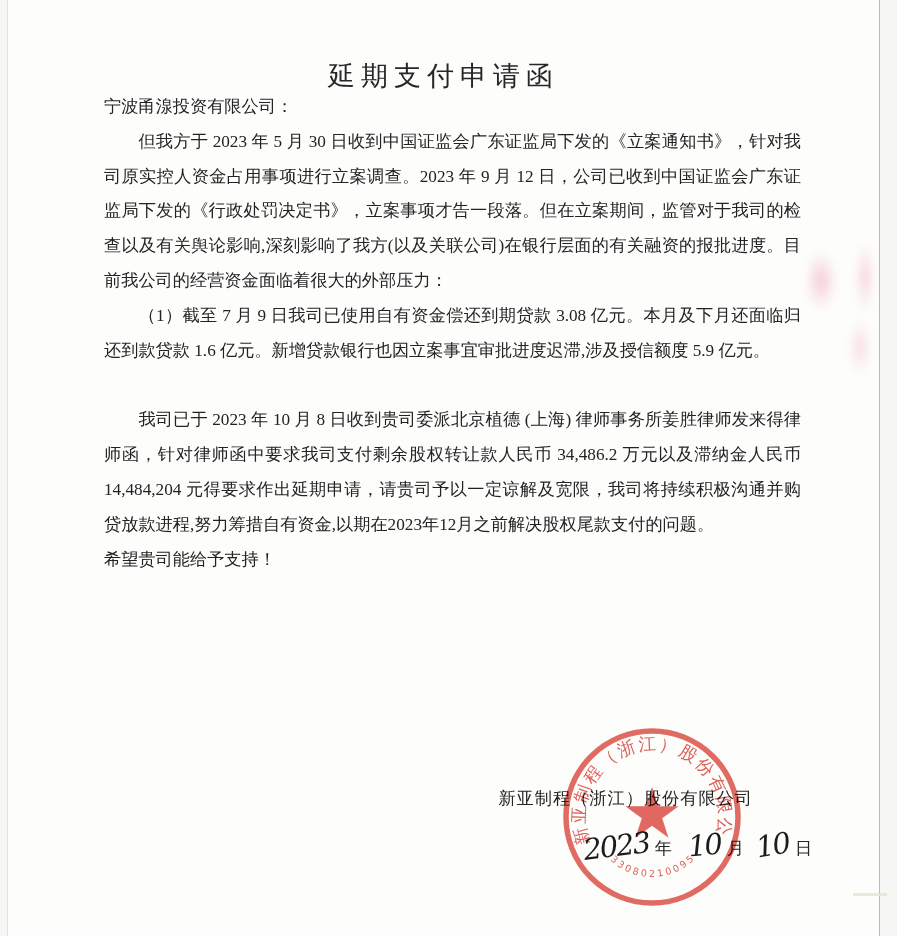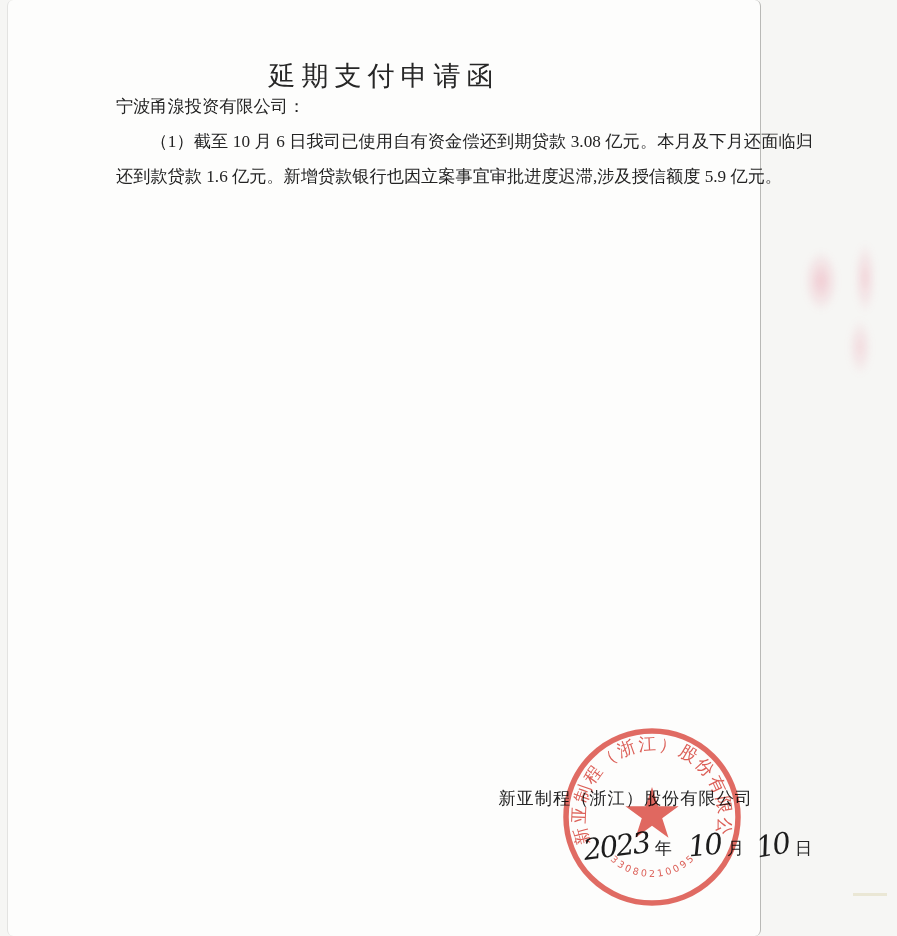--- a/index.html
+++ b/index.html
@@ -3,35 +3,34 @@
 <meta charset="utf-8">
 <style>
   html,body { margin:0; padding:0; }
   body {
     width:897px; height:936px;
     background:#f6f6f4;
     font-family:"Liberation Serif","DejaVu Serif",serif;
     position:relative; overflow:hidden;
   }
   .paper {
-    position:absolute; left:7px; top:0; width:754px; height:936px;
+    position:absolute; left:7px; top:0; width:873px; height:936px;
     background:#fdfdfc;
     border-left:1px solid #e3e3e1;
     border-right:1px solid #b9b9b6;
     box-sizing:border-box;
-    border-radius:6px;
   }
   .doc-title {
     position:absolute; left:0; top:40px; width:100%;
     text-align:center;
     font-size:27px; letter-spacing:6px; color:#262626;
     font-weight:400;
   }
   .body-text {
-    position:absolute; left:108px; top:90px; width:697px;
+    position:absolute; left:96px; top:90px; width:697px;
     font-size:17.2px; line-height:34.8px; color:#232323;
     text-align:justify;
     font-family:Liberation Serif, serif;
   }
   .body-text p { margin:0; }
   .recipient { text-indent:0; }
   .para { text-indent:2em; }
   .gap-before { margin-top:35px !important; }
   .closing { text-indent:0; }
   .signature-line {
@@ -77,21 +76,24 @@
 </style>
 </head>
 <body>
 
 <div class="paper">
 
   <h1 class="doc-title">延期支付申请函</h1>
 
   <div class="body-text">
     <p class="recipient">宁波甬湶投资有限公司：</p>
-    <p class="para">（1）截至 10 月 6 日我司已使用自有资金偿还到期贷款 3.08 亿元。本月及下月还面临归还到款贷款 1.6 亿元。新增贷款银行也因立案事宜审批进度迟滞,涉及授信额度 5.9 亿元。</p>
+    <p class="para">但我方于 2023 年 5 月 30 日收到中国证监会广东证监局下发的《立案通知书》，针对我司原实控人资金占用事项进行立案调查。2023 年 9 月 12 日，公司已收到中国证监会广东证监局下发的《行政处罚决定书》，立案事项才告一段落。但在立案期间，监管对于我司的检查以及有关舆论影响,深刻影响了我方(以及关联公司)在银行层面的有关融资的报批进度。目前我公司的经营资金面临着很大的外部压力：</p>
+    <p class="para">（1）截至 7 月 9 日我司已使用自有资金偿还到期贷款 3.08 亿元。本月及下月还面临归还到款贷款 1.6 亿元。新增贷款银行也因立案事宜审批进度迟滞,涉及授信额度 5.9 亿元。</p>
+    <p class="para gap-before">我司已于 2023 年 10 月 8 日收到贵司委派北京植德 (上海) 律师事务所姜胜律师发来得律师函，针对律师函中要求我司支付剩余股权转让款人民币 34,486.2 万元以及滞纳金人民币 14,484,204 元得要求作出延期申请，请贵司予以一定谅解及宽限，我司将持续积极沟通并购贷放款进程,努力筹措自有资金,以期在2023年12月之前解决股权尾款支付的问题。</p>
+    <p class="closing">希望贵司能给予支持！</p>
   </div>
 
   <div class="signature-line">新亚制程（浙江）股份有限公司</div>
 
   <div class="date-line">
     <span class="hand hand-year">2023</span>
     <span class="unit">年</span>
     <span class="hand hand-month">10</span>
     <span class="unit">月</span>
     <span class="hand hand-day">10</span>

